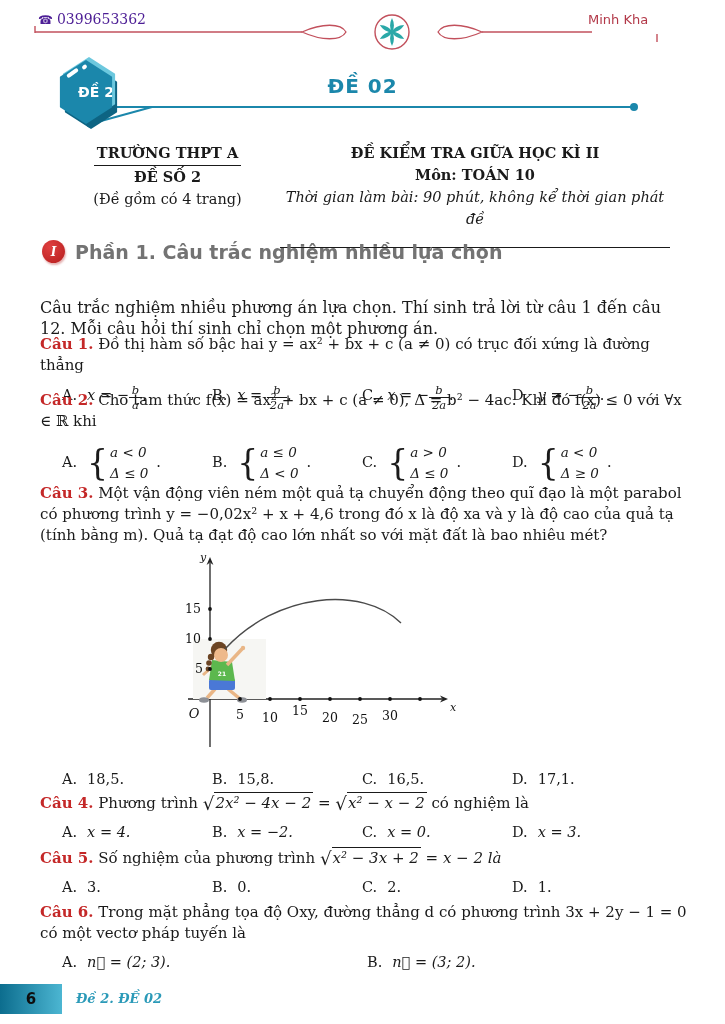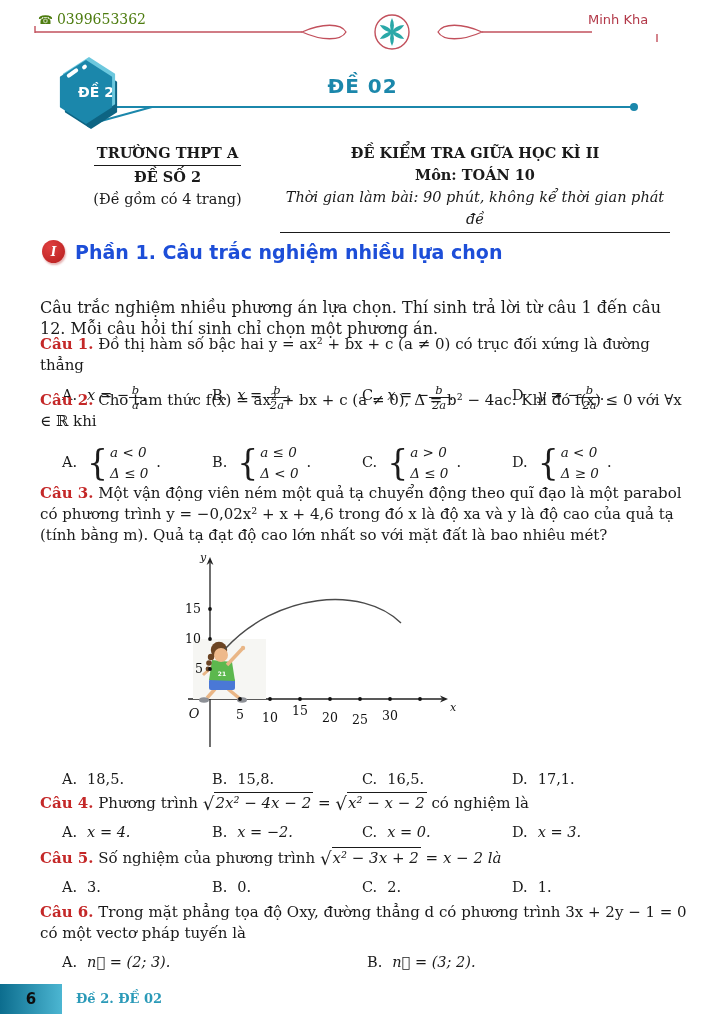--- a/index.html
+++ b/index.html
@@ -1,20 +1,20 @@
 <!DOCTYPE html>
 <html><head>
 <meta charset="utf-8">
 <style>
   html,body{margin:0;padding:0;}
   body{width:725px;height:1024px;background:#ffffff;font-family:"DejaVu Serif",serif;color:#1a1a1a;}
   #page{position:relative;width:725px;height:1024px;overflow:hidden;background:#fff;}
 
   
-  .hdr-phone{position:absolute;left:38px;top:11px;font-size:14px;color:#4d7c0f;}
+  .hdr-phone{position:absolute;left:38px;top:11px;font-size:14px;color:#4c1d95;}
   .hdr-phone .ph-icon{font-size:12px;margin-right:4px;}
   .hdr-author{position:absolute;left:588px;top:12px;font-family:"DejaVu Sans",sans-serif;font-size:13px;color:#b23848;}
   .hdr-svg{position:absolute;left:30px;top:4px;}
 
   
   .hex-wrap{position:absolute;left:56px;top:58px;width:64px;height:70px;}
   .hex{position:absolute;left:0;top:0;width:58px;height:64px;
        clip-path:polygon(50% 0%,95% 26%,95% 74%,50% 100%,5% 74%,5% 26%);}
   .hex-shadow{transform:translate(6px,7px);background:#0d6483;}
   .hex-light{transform:translate(4px,-1px);background:#6cc8de;}
@@ -26,29 +26,29 @@
   .banner-title{position:absolute;left:0;top:74px;width:725px;text-align:center;
        font-family:"DejaVu Sans",sans-serif;font-weight:bold;font-size:20px;color:#1b87ab;letter-spacing:1px;}
   .banner-svg{position:absolute;left:86px;top:92px;}
 
   
   .info{position:absolute;left:55px;top:142px;width:615px;display:flex;font-size:14.5px;line-height:22px;}
   .info .col-school{width:225px;text-align:center;}
   .info .col-exam{flex:1;text-align:center;}
   .b{font-weight:bold;}
   .u-thick{display:inline-block;border-bottom:1.6px solid #1a1a1a;padding:0 3px 1px 3px;}
-  .exam-time{display:inline-block;font-style:italic;border-bottom:1.2px solid #1a1a1a;padding-bottom:2px;}
+  .exam-time{display:inline-block;font-style:italic;border-bottom:1.2px solid #1a1a1a;padding-bottom:17px;}
 
   
   .section{position:absolute;left:42px;top:240px;display:flex;align-items:center;gap:10px;}
   .sec-disc{width:23px;height:23px;border-radius:50%;background:radial-gradient(circle at 35% 30%,#e04040,#b51d1d);
        color:#fff;display:flex;align-items:center;justify-content:center;
        font-family:"DejaVu Serif",serif;font-style:italic;font-weight:bold;font-size:12px;
        box-shadow:1px 2px 2px rgba(180,40,40,.35);}
-  .sec-title{font-family:"DejaVu Sans",sans-serif;font-weight:bold;font-size:19px;color:#1d4ed8;}
+  .sec-title{font-family:"DejaVu Sans",sans-serif;font-weight:bold;font-size:19px;color:#737373;}
 
   
   .para{position:absolute;left:40px;width:650px;font-size:16px;line-height:21px;}
   .q{position:absolute;left:40px;width:650px;font-size:15px;line-height:21px;}
   .qnum{font-weight:bold;color:#c42828;}
   .m{font-style:italic;}
   .opts{display:grid;grid-template-columns:150px 150px 150px 151px;margin-left:22px;margin-top:8px;font-size:14.5px;}
   .opts-2{grid-template-columns:305px 306px;}
   .opt{white-space:nowrap;}
   .olabel{margin-right:10px;}
@@ -70,21 +70,21 @@
   .sqrt .rsign{font-style:normal;font-size:1.22em;vertical-align:-2px;}
   .sqrt .radicand{border-top:1.2px solid #1a1a1a;padding:1px 2px 0 1px;}
 
   
   .fig{position:absolute;left:148px;top:549px;}
 
   
   .footer-box{position:absolute;left:0;top:984px;width:62px;height:30px;
        background:linear-gradient(90deg,#0c6d8e,#4cb6d2);display:flex;align-items:center;justify-content:center;
        font-family:"DejaVu Sans",sans-serif;font-weight:bold;font-size:15px;color:#0e0e0e;}
-  .footer-label{position:absolute;left:76px;top:991px;font-weight:bold;
+  .footer-label{position:absolute;left:76px;top:991px;font-style:italic;font-weight:bold;
        font-size:13px;color:#2b9ab8;}
 </style>
 </head>
 <body>
 
 <div id="page">
 
   <div class="hdr-phone">
     <span class="ph-icon">☎</span><span>0399653362</span>
   </div>

